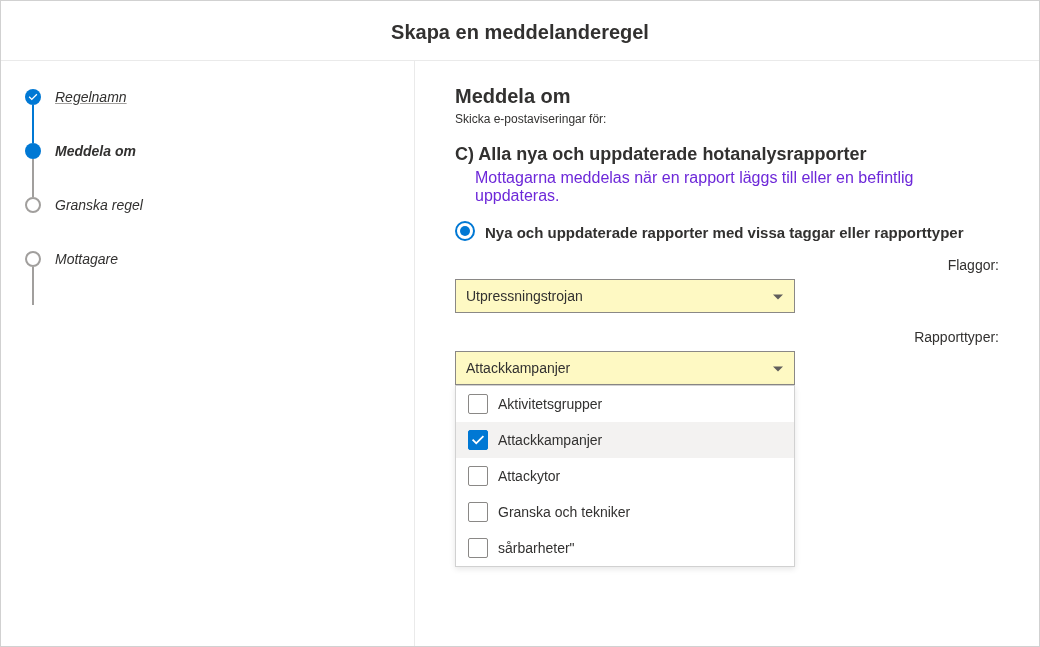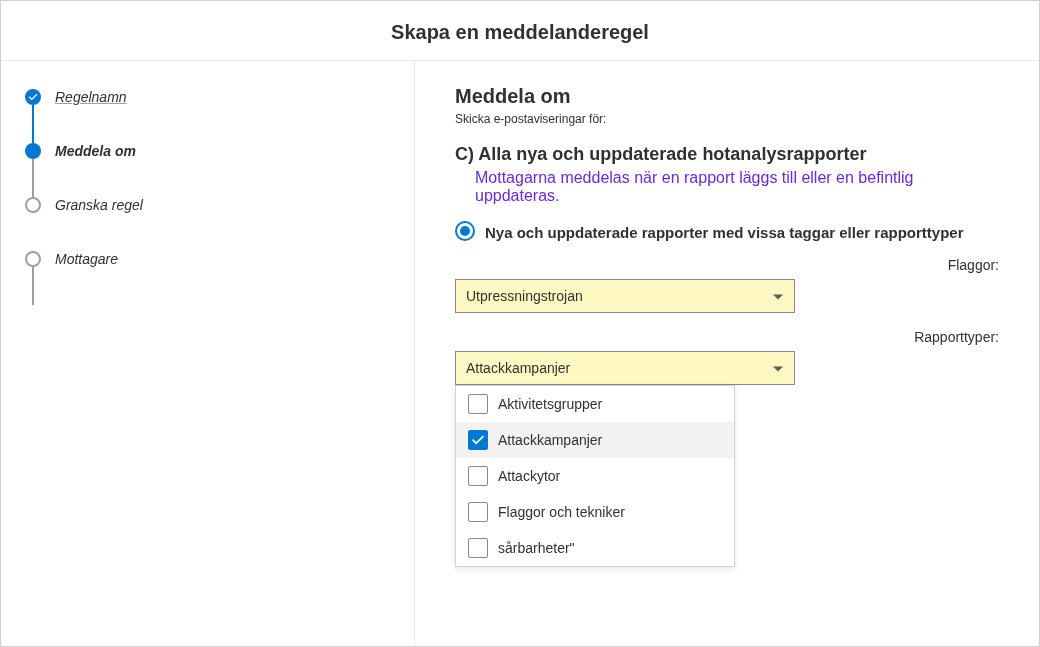--- a/index.html
+++ b/index.html
@@ -180,21 +180,21 @@
     .chevron {
       width: 12px;
       height: 12px;
     }
     .chevron svg {
       width: 12px;
       height: 12px;
       fill: #605e5c;
     }
     .dropdown-list {
-      width: 280px;
+      width: 340px;
       border: 1px solid #d1d1d1;
       background: #fff;
       box-shadow: 0 2px 6px rgba(0,0,0,0.1);
       margin-top: -16px;
     }
     .dropdown-item {
       display: flex;
       align-items: center;
       padding: 8px 12px;
       cursor: pointer;
@@ -313,21 +313,21 @@
                 </svg>
             </span>
             <span class="dropdown-item-label">Attackkampanjer</span>
           </div>
           <div class="dropdown-item">
             <span class="checkbox"></span>
             <span class="dropdown-item-label">Attackytor</span>
           </div>
           <div class="dropdown-item">
             <span class="checkbox"></span>
-            <span class="dropdown-item-label">Flaggor och tekniker</span>
+            <span class="dropdown-item-label">Granska och tekniker</span>
           </div>
           <div class="dropdown-item">
             <span class="checkbox"></span>
             <span class="dropdown-item-label">sårbarheter"</span>
           </div>
         </div>
       </div>
     </div>
   </div>
 </div>

